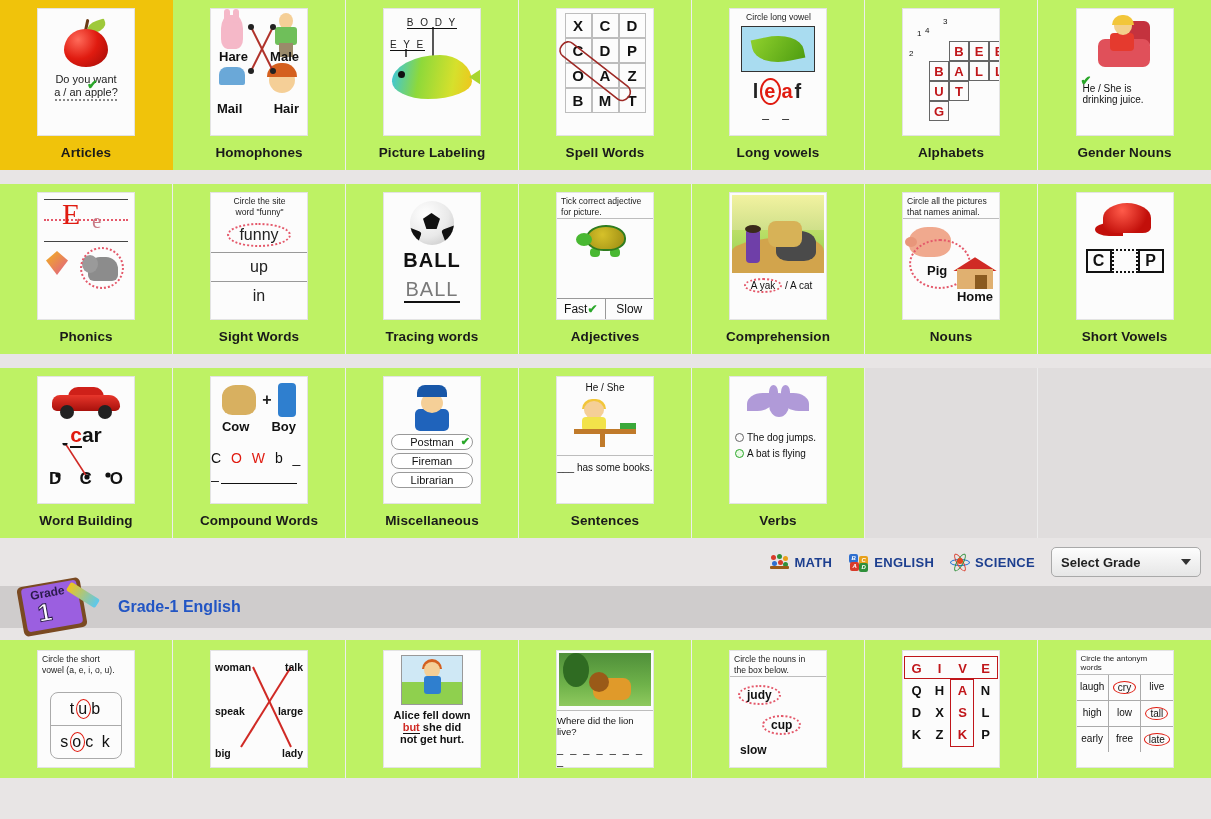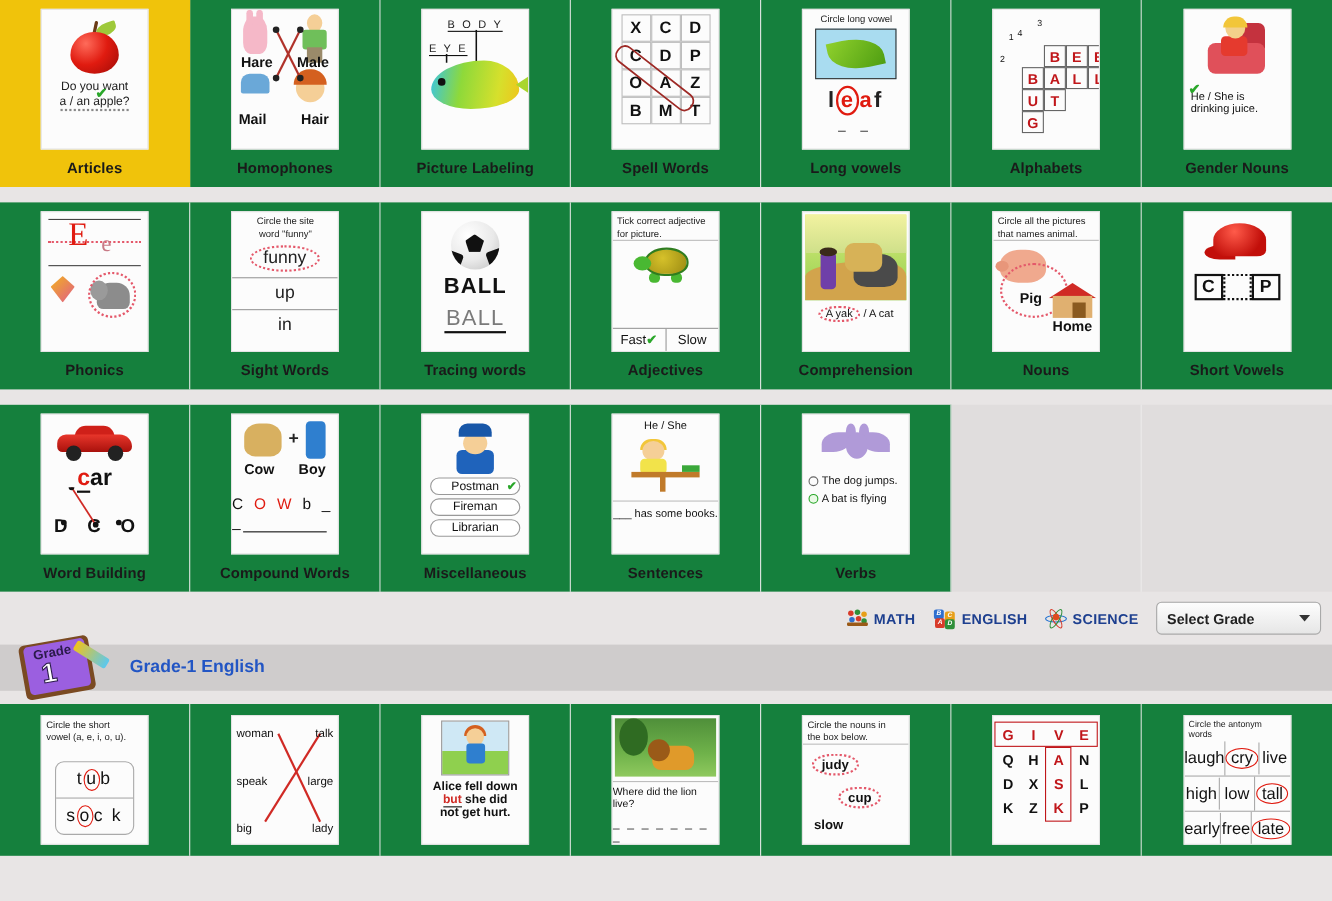--- a/index.html
+++ b/index.html
@@ -11,21 +11,21 @@
   }
   .page { position: relative; width: 1211px; height: 819px; background: #e8e5e5; }
 
   
   .grid { display: grid; grid-template-columns: repeat(7, 1fr); }
   .cell {
     position: relative;
     display: flex; flex-direction: column;
     align-items: center; justify-content: flex-start;
     padding: 8px 4px 10px 4px;
-    background: #15803d;
+    background: #bef264;
     border-right: 1px solid #ededed;
   }
   .cell.empty { background: #e0dddd; }
   .cell.sel { background: #f0c30b; border-right: 1px solid #f0c30b; }
   .cell-caption {
     margin-top: 9px; font-size: 13.5px; font-weight: bold; color: #1a1a1a;
     text-align: center; letter-spacing: .1px;
   }
   .thumb {
     width: 98px; height: 128px; background: #fcfcfc;
@@ -223,39 +223,39 @@
   .banner-title { margin-left: 118px; font-size: 16px; font-weight: bold; color: #2255c4; }
 
   .bottom-grid .cell { padding-top: 10px; }
   .bottom-grid .thumb { height: 118px; }
 
   
   .vowbox { width: 72px; border:1px solid #aaa; border-radius:8px; margin-top:16px;}
   .vowbox div { font-size: 16px; text-align:center; padding:6px 0; letter-spacing:2px; color:#111;}
   .vowbox div + div { border-top: 1px solid #aaa;}
   .ocirc { display:inline-block; border:1.6px solid #e01b10; border-radius:50%; padding:0 1px;}
-  .matchwrap { position: relative; width: 100%; height: 112px; font-size: 10.5px; font-weight:normal; color:#111;}
+  .matchwrap { position: relative; width: 100%; height: 112px; font-size: 10.5px; font-weight:bold; color:#111;}
   .matchwrap span { position: absolute; }
   .alicepic { width: 62px; height: 50px; margin-top: 4px; background: linear-gradient(#cfe8f5 55%, #8fd04e 55%);
       border: 1px solid #999; position: relative;}
   .alicepic .gd { position:absolute; left:22px; top:6px; width:16px; height:16px; background:#f5cf97; border-radius:50%;}
   .alicepic .gh { position:absolute; left:20px; top:3px; width:20px; height:10px; background:#d4601f; border-radius:10px 10px 0 0;}
   .alicepic .gdr { position:absolute; left:22px; top:20px; width:17px; height:18px; background:#2f7fcf; border-radius:3px;}
   .lionpic { width: 92px; height: 58px; margin-top: 2px; position:relative; overflow:hidden;
       background: linear-gradient(#4f8f3a 0%, #6fb24a 60%, #8fc95e 100%);}
   .lionpic .tree { position:absolute; left:4px; top:0; width:26px; height:34px; background:#2f6b22; border-radius:50%;}
   .lionpic .lion { position:absolute; left:34px; bottom:6px; width:38px; height:22px; background:#e09a2a; border-radius:8px;}
   .lionpic .mane { position:absolute; left:30px; bottom:14px; width:20px; height:20px; background:#9a5a18; border-radius:50%;}
   .nounlist { width:100%; position: relative; height: 74px; font-size: 12px; font-weight:bold; color:#111;}
   .nounlist span { position:absolute; }
   .ellipse { border: 2px dotted #e4586a; border-radius: 50%; padding: 1px 7px;}
   .wsgrid { display:grid; grid-template-columns: repeat(4, 23px); grid-auto-rows: 22px; margin-top: 6px; position: relative;}
   .wsgrid b { display:flex;align-items:center;justify-content:center;font-size:13px;font-weight:bold;color:#111;}
   .wsgrid b.r { color:#c0161a;}
-  .antrow { display:flex; width: 100%; font-size: 15px; color:#111;align-items:center;}
+  .antrow { display:flex; width: 100%; font-size: 10px; color:#111;}
   .antrow div { flex:1; text-align:center; padding: 6px 0;}
   .antrow + .antrow { border-top: 1px solid #aaa;}
   .antrow div + div { border-left: 1px solid #aaa;}
   .ocirc2 { display:inline-block; border:1.5px solid #e01b10; border-radius:50%; padding:0 4px;}
 </style>
 </head>
 <body>
 
 <div class="page">
 

